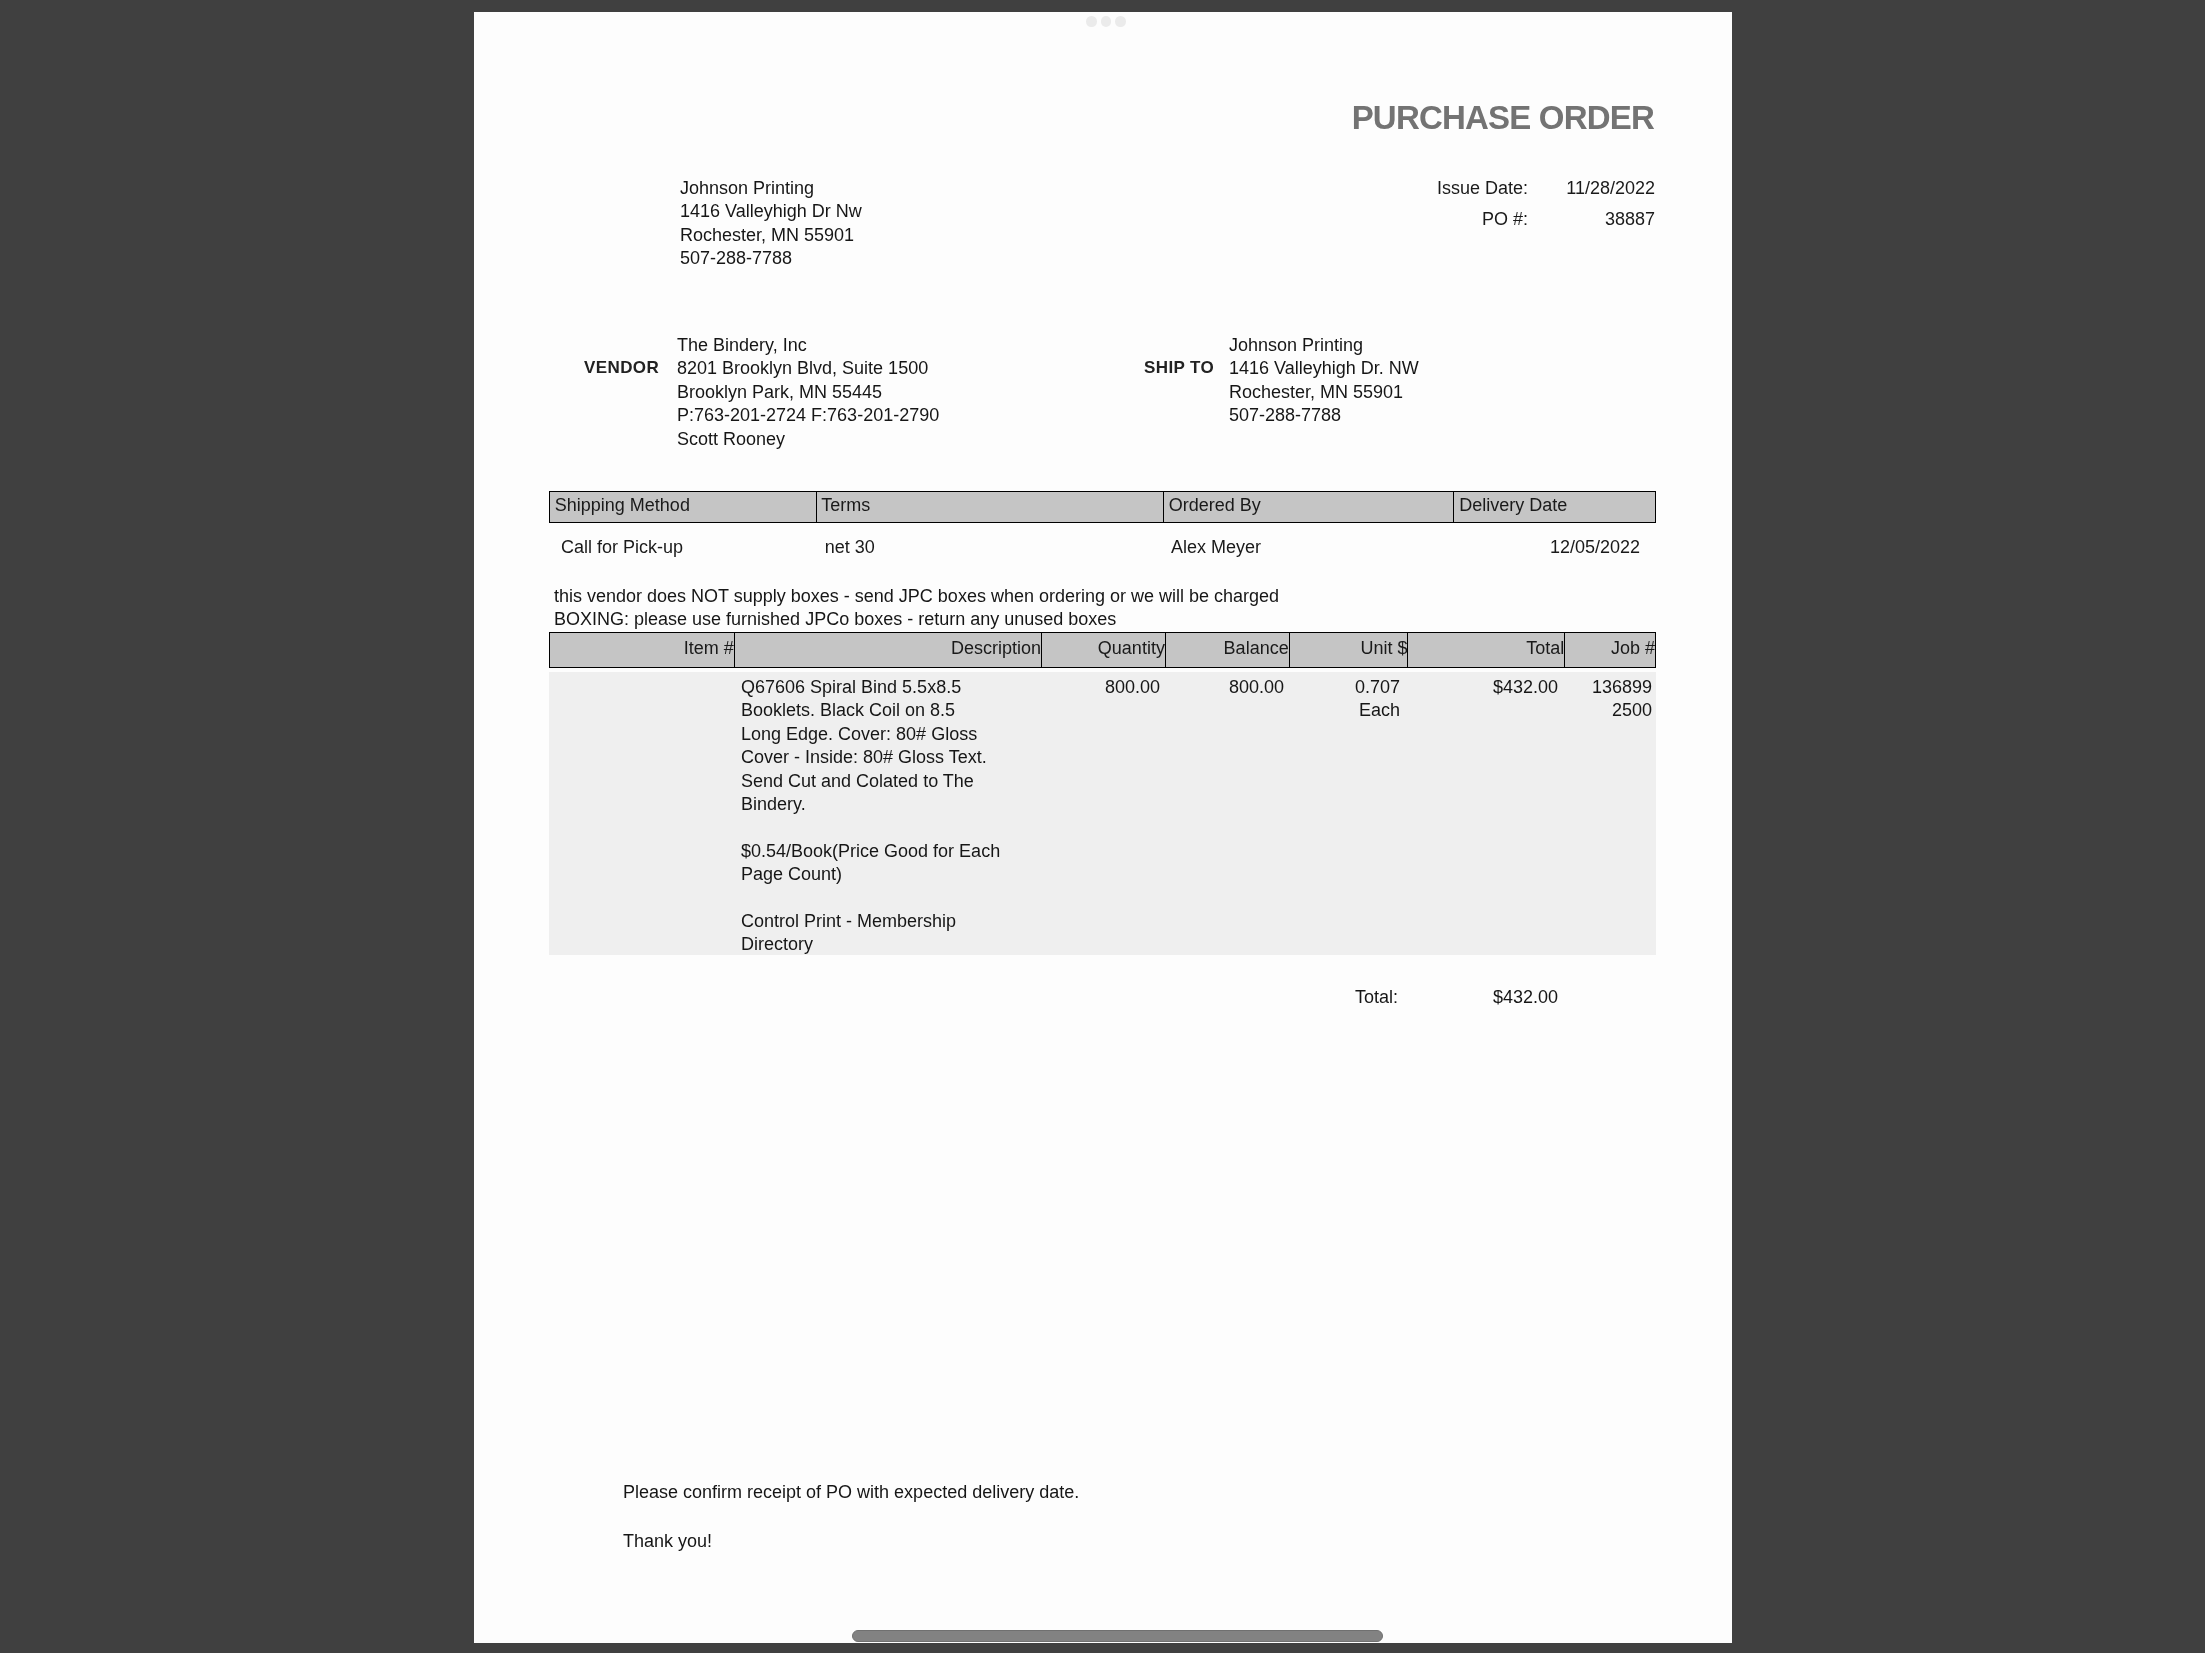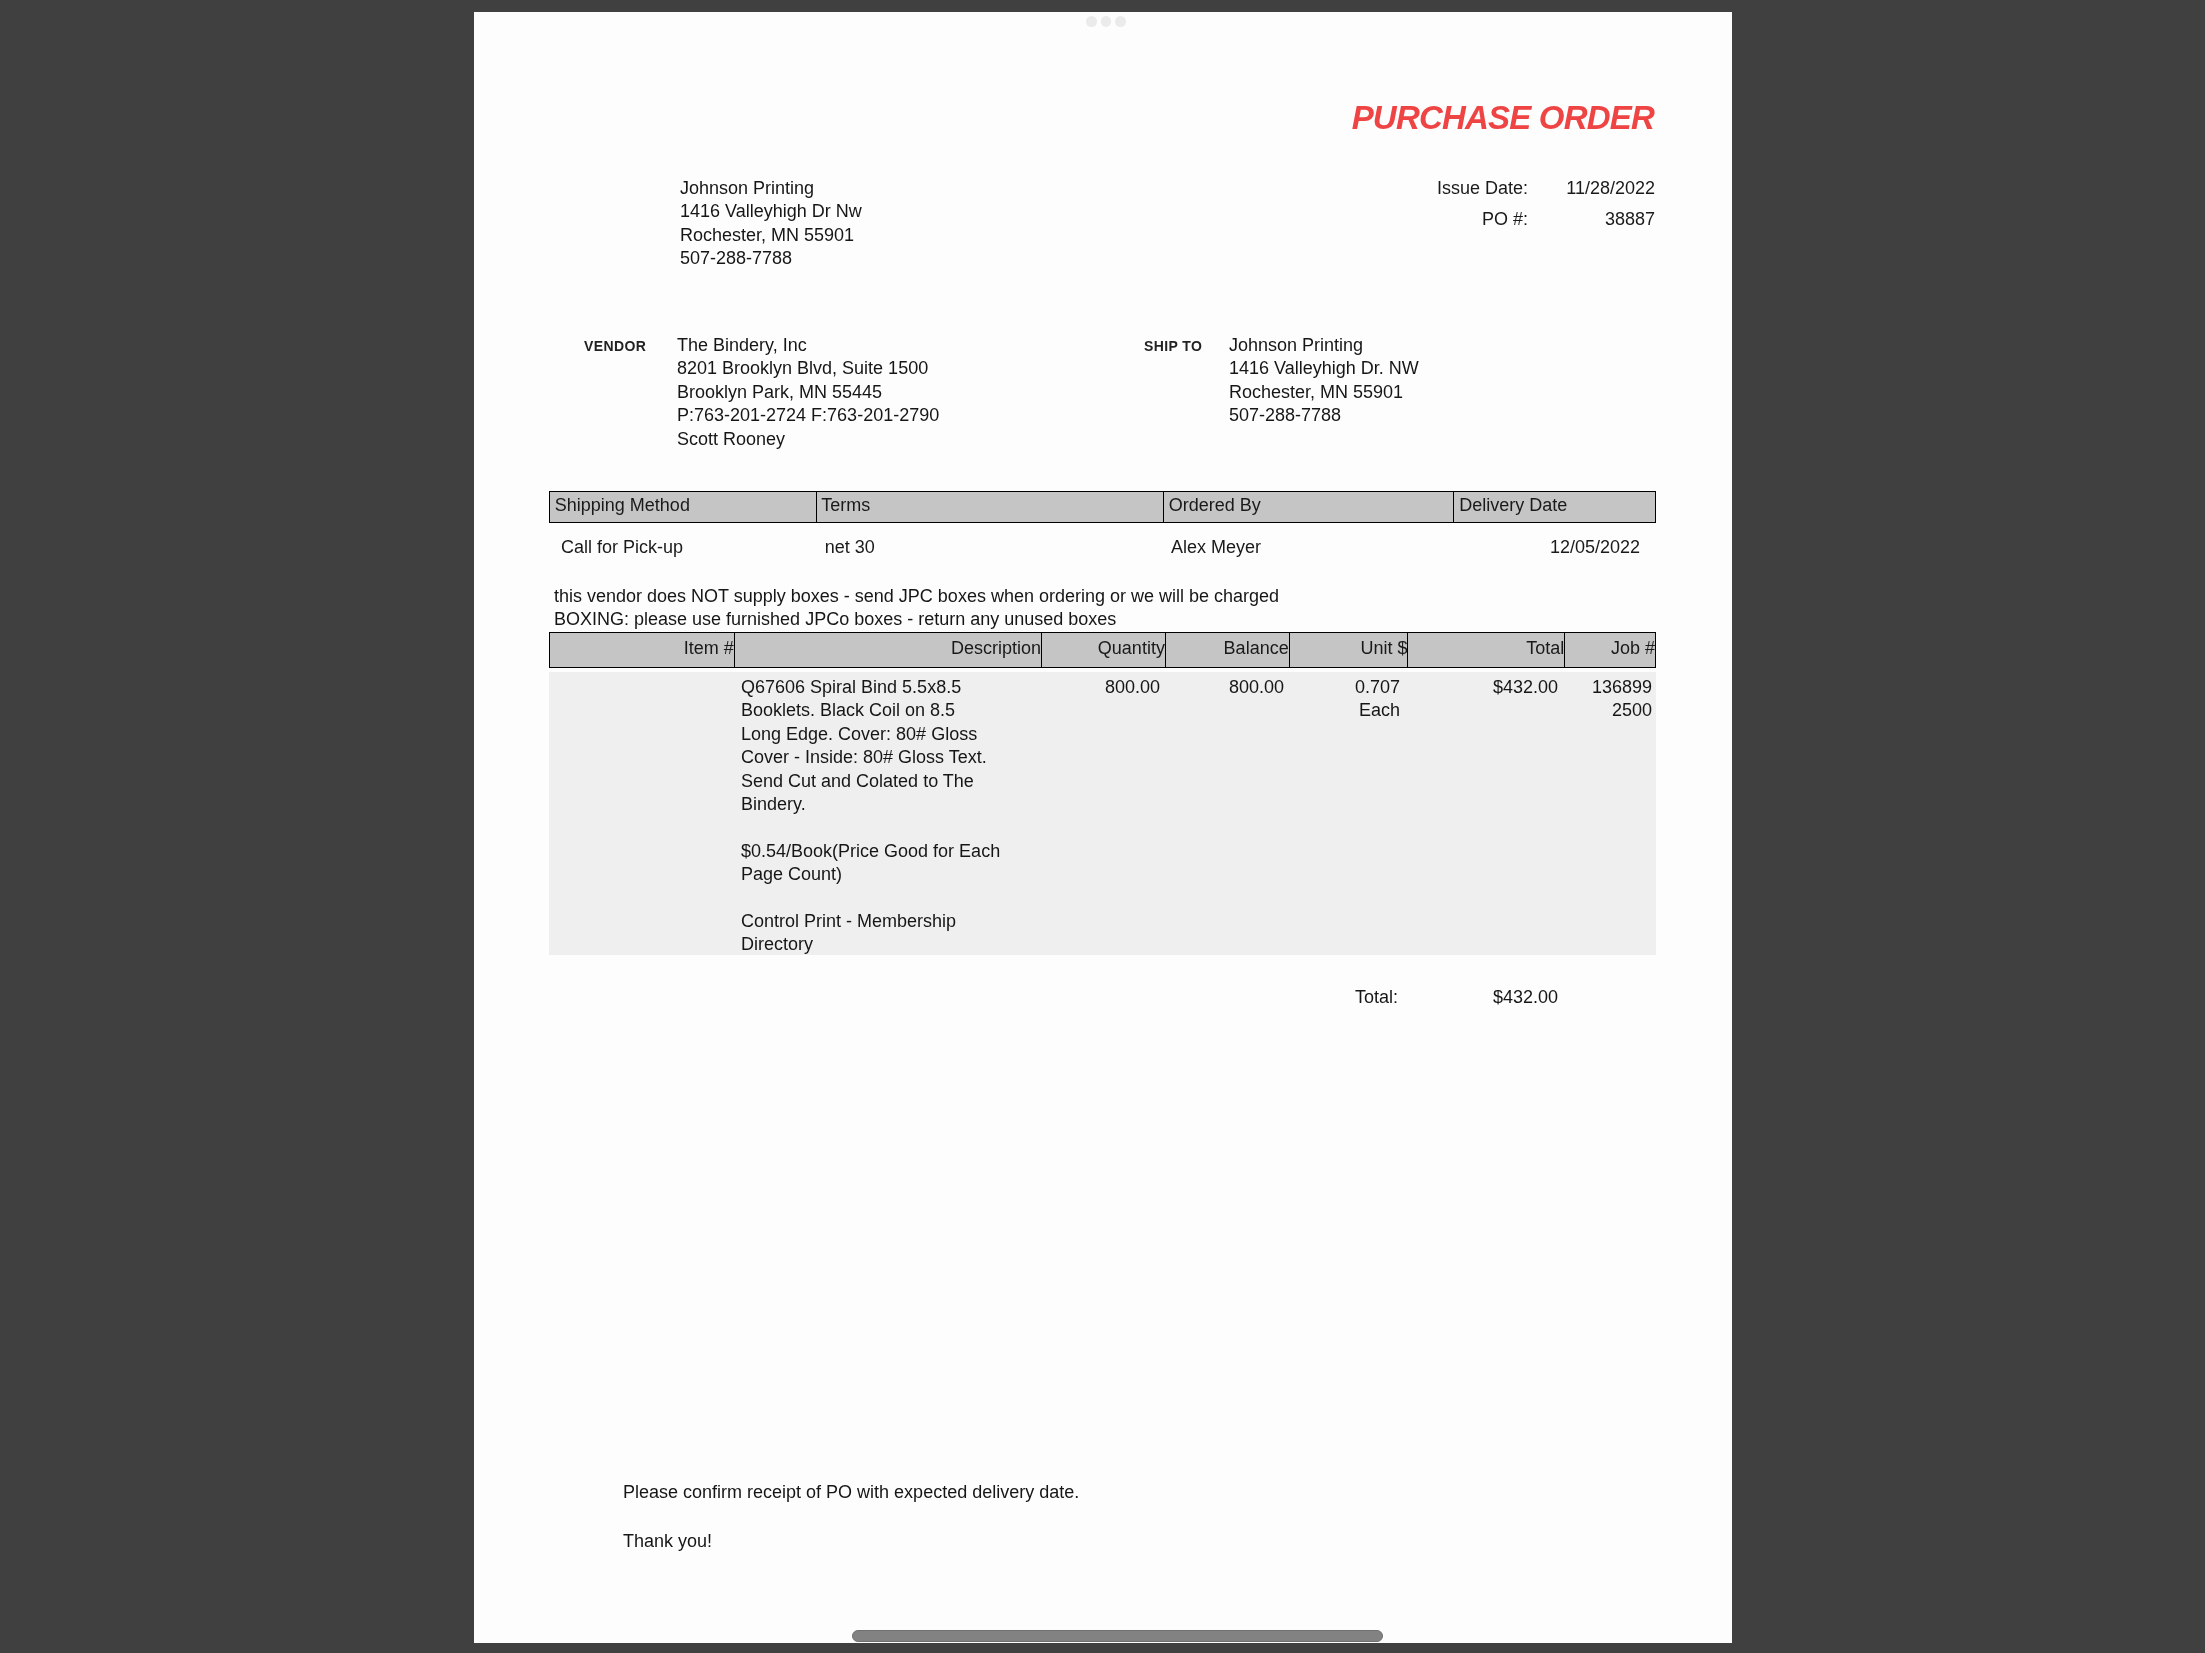--- a/index.html
+++ b/index.html
@@ -11,31 +11,30 @@
   }
   .page{
     position:absolute;left:474px;top:12px;width:1258px;height:1631px;
     background:#fdfdfd;
   }
   .abs{position:absolute;}
   .drag-dots{position:absolute;left:612px;top:4px;display:flex;gap:4px;}
   .drag-dots .dot{width:10.5px;height:10.5px;border-radius:50%;background:#ebebeb;}
   .po-title{
     position:absolute;top:87px;right:78px;
-    font-size:33px;font-weight:bold;letter-spacing:-0.8px;color:#ef4444;
+    font-size:33px;font-weight:bold;letter-spacing:-0.8px;color:#737373;
     white-space:nowrap;
-    font-style:italic;
   }
   .txt{font-size:18px;line-height:23.4px;color:#161616;}
   .company-block{left:206px;top:165px;}
   .meta-block{position:absolute;top:165px;right:77px;width:387px;}
   .meta-row{display:flex;justify-content:flex-end;margin-bottom:8px;}
   .meta-label{width:242px;text-align:right;font-size:18px;line-height:23.4px;}
   .meta-value{width:127px;text-align:right;font-size:18px;line-height:23.4px;}
-  .small-label{font-size:14px;font-weight:bold;letter-spacing:0.4px;color:#222;}
+  .small-label{font-size:17px;font-weight:bold;letter-spacing:0.4px;color:#222;margin-top:20px;}
   .vendor-label{left:110px;top:326px;}
   .vendor-lines{left:203px;top:322px;white-space:pre-line;}
   .shipto-label{left:670px;top:326px;}
   .shipto-lines{left:755px;top:322px;white-space:pre-line;}
 
   .ship-table{left:75px;top:479px;width:1107px;}
   .ship-header{display:flex;border:1.6px solid #000;background:#c5c5c5;box-sizing:border-box;height:32px;}
   .ship-header .cell{
     box-sizing:border-box;border-left:1.6px solid #000;
     font-size:18px;line-height:27.4px;padding-left:4.8px;overflow:hidden;white-space:nowrap;

